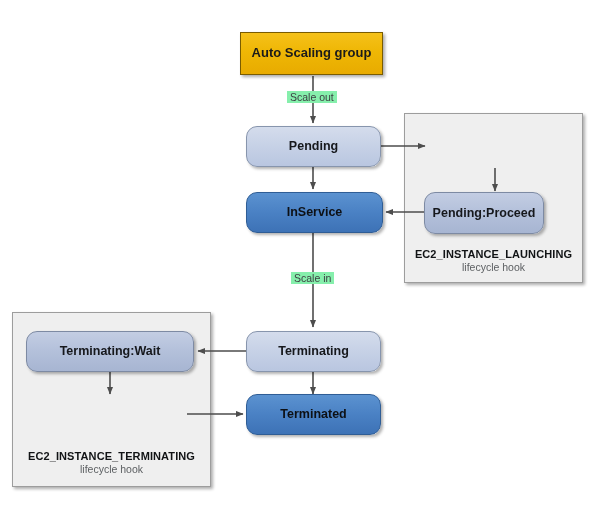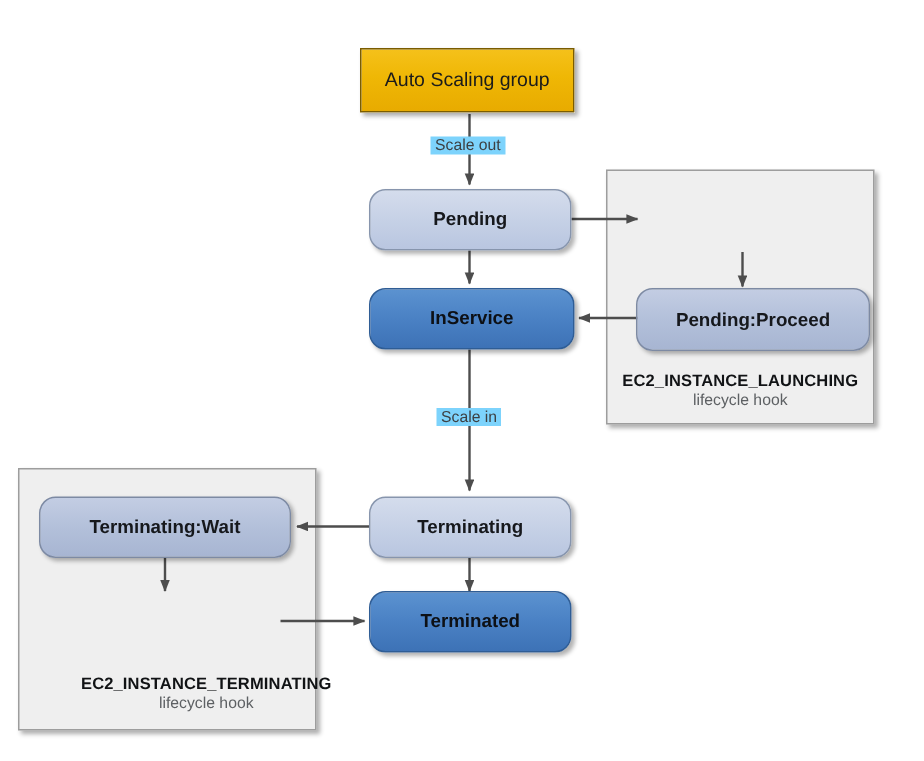--- a/index.html
+++ b/index.html
@@ -32,21 +32,21 @@
     text-align: center;
     line-height: 1.15;
     z-index: 5;
   }
 
   
   .node-asg {
     background: linear-gradient(180deg, #f5c11a 0%, #efb705 45%, #e8ab00 100%);
     border: 1px solid #7a5c00;
     color: #1b1b1b;
-    font-weight: normal;
+    font-weight: bold;
     font-size: 13px;
     box-shadow: 2px 2px 3px rgba(0,0,0,0.33);
   }
 
   
   .node-light {
     background: linear-gradient(180deg, #d4dcec 0%, #c6d1e6 50%, #b9c6e0 100%);
     border: 1px solid #8795ad;
     border-radius: 11px;
     color: #16181c;
@@ -105,21 +105,21 @@
     color: #5d6063;
     margin-top: 1px;
     white-space: nowrap;
   }
 
   
   .edge-label {
     position: absolute;
     font-size: 10.5px;
     color: #3d4043;
-    background: #7dd3fc;
+    background: #86efac;
     padding: 0 3px;
     white-space: nowrap;
     z-index: 6;
   }
 
   
   #edges {
     position: absolute;
     left: 0; top: 0;
     width: 616px;
@@ -173,28 +173,28 @@
 
   <div class="node node-light" style="left:246px; top:126px; width:135px; height:41px;">Pending</div>
 
   <div class="node node-dark" style="left:246px; top:192px; width:137px; height:41px;">InService</div>
 
   <div class="node node-dark" style="left:246px; top:394px; width:135px; height:41px;">Terminated</div>
 
   <div class="node node-light" style="left:246px; top:331px; width:135px; height:41px;">Terminating</div>
 
 
-  <div class="node node-hook" style="left:424px; top:192px; width:156px; height:42px;">Pending:Proceed</div>
+  <div class="node node-hook" style="left:424px; top:192px; width:120px; height:42px;">Pending:Proceed</div>
 
   <div class="hook-caption" style="left:404px; top:248px; width:179px;">
     <div class="hook-name">EC2_INSTANCE_LAUNCHING</div>
     <div class="hook-sub">lifecycle hook</div>
   </div>
 
   <div class="node node-hook" style="left:26px; top:331px; width:168px; height:41px;">Terminating:Wait</div>
 
 
-  <div class="hook-caption" style="left:12px; top:450px; width:199px;margin-left:26px;">
+  <div class="hook-caption" style="left:12px; top:450px; width:199px;">
     <div class="hook-name">EC2_INSTANCE_TERMINATING</div>
     <div class="hook-sub">lifecycle hook</div>
   </div>
 
 </div>
 
 </body></html>

